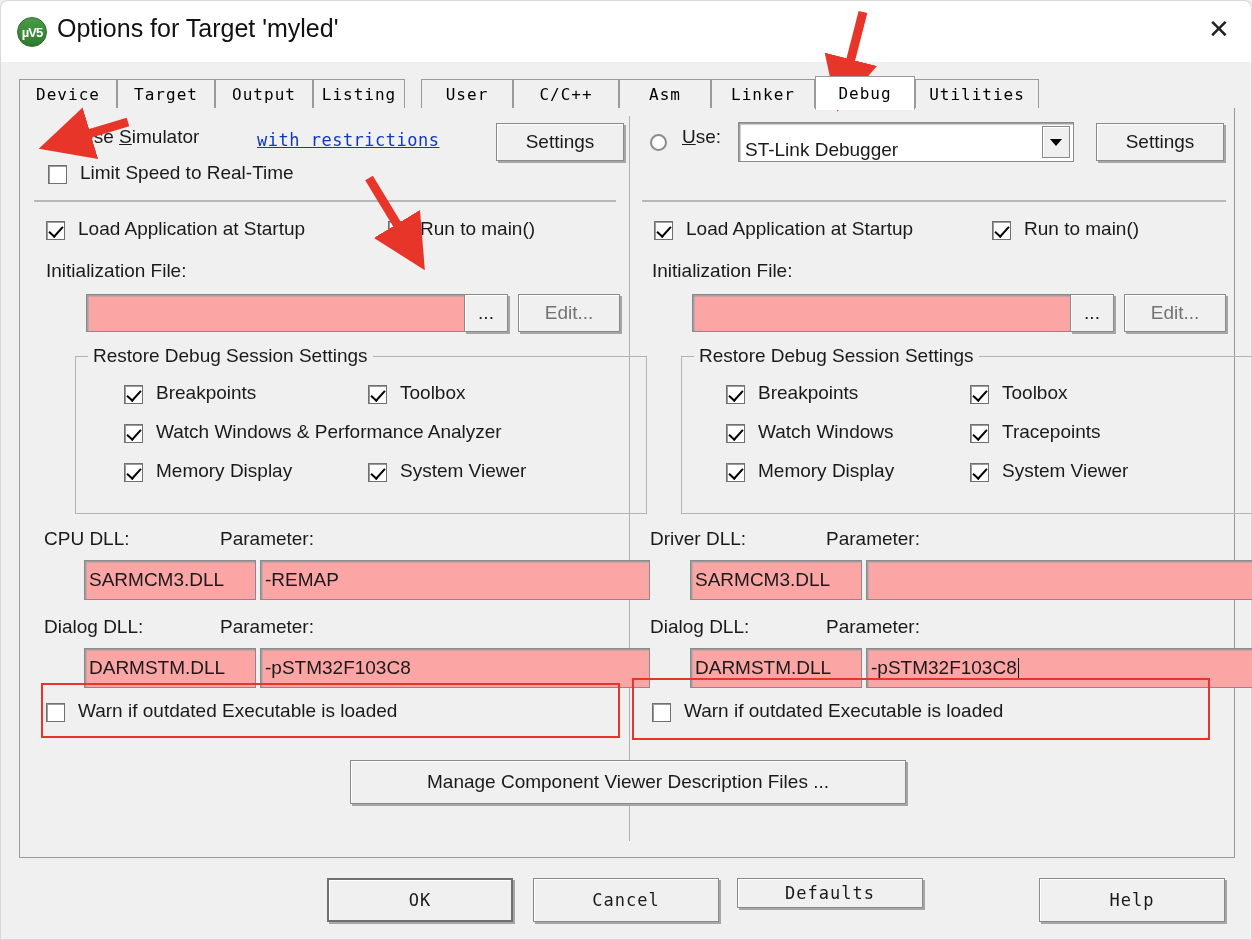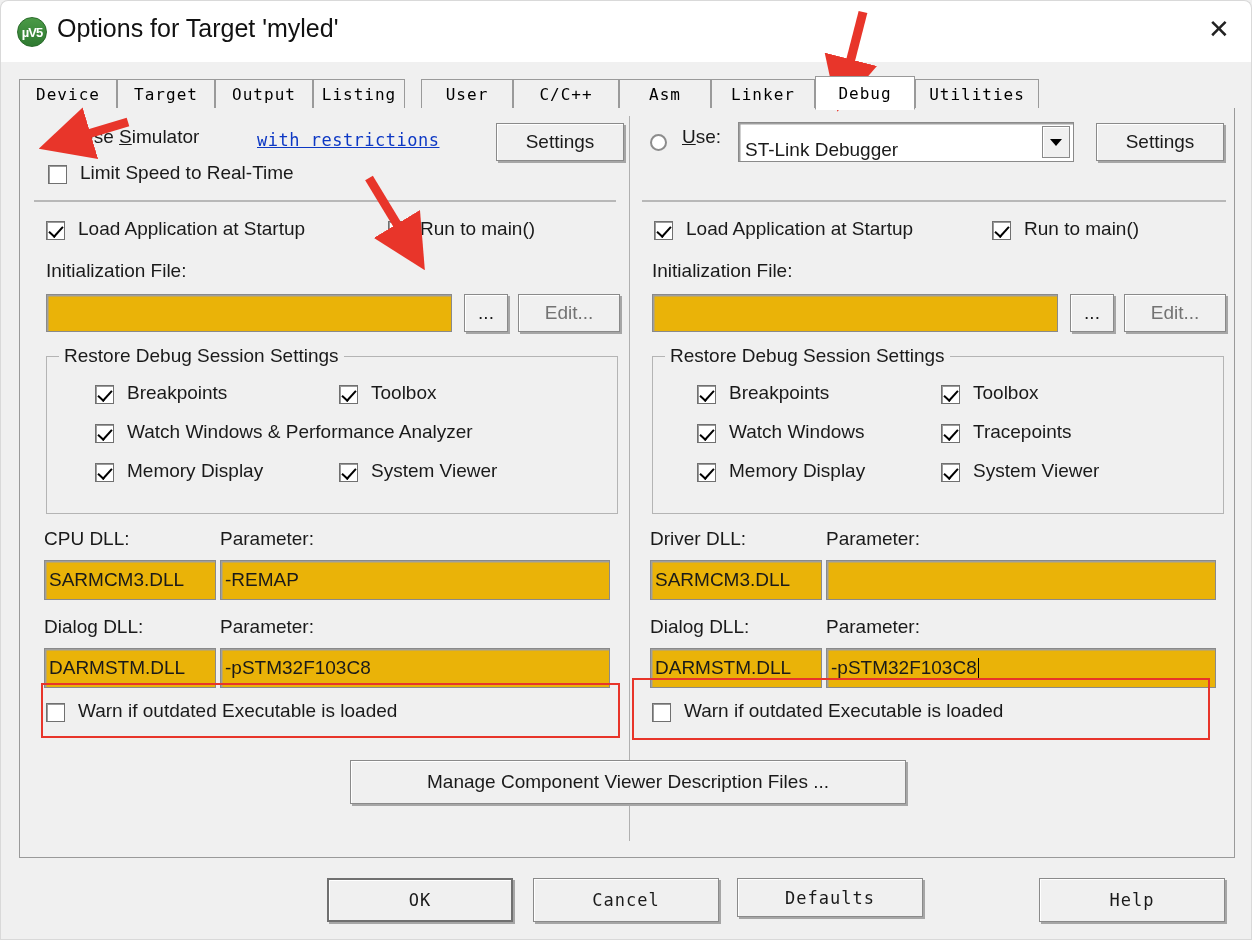--- a/index.html
+++ b/index.html
@@ -134,28 +134,29 @@
   }
   .btn.dis { color: #737373; }
   .btn.mono {
     font-family: "DejaVu Sans Mono", monospace;
     font-size: 17px; letter-spacing: 1px;
   }
   .btn.default { border: 2px solid #707070; }
 
   .tf {
     position: absolute;
-    background: #eab308;
+    background: #fca5a5;
     border: 1px solid #8a8a8a;
     box-shadow: inset 1.5px 1.5px 0 #9f9f9f;
     font-size: 19px; color: #1a1a1a;
     display: flex; align-items: center;
     padding-left: 4px;
     overflow: hidden; white-space: nowrap;
     cursor: text;
+    margin-left: 40px;
   }
   .tf .caret {
     display: inline-block; width: 1px; height: 21px; background: #000;
     margin-left: 1px;
   }
 
   .combo {
     position: absolute;
     background: #ffffff;
     border: 1px solid #8a8a8a;
@@ -186,20 +187,21 @@
 
   .hr {
     position: absolute; height: 2px;
     background: #b8b8b8;
   }
 
   
   .group {
     position: absolute;
     border: 1px solid #b4b4b4;
+    margin-left: 29px;
   }
   .group > .gtitle {
     position: absolute; top: -12px; left: 12px;
     background: #f0f0f0; padding: 0 5px;
     font-size: 19px; color: #1a1a1a; white-space: nowrap;
   }
 
   
   .anno-box {
     position: absolute; border: 2px solid #e8352a; pointer-events: none;
@@ -358,21 +360,21 @@
 
         <div class="cb" style="left:22px; top:595px;"></div>
         <div class="lbl" style="left:54px; top:592px;">Warn if outdated Executable is loaded</div>
       </div>
 
       <div class="btn" style="left:330px; top:652px; width:556px; height:44px;">Manage Component Viewer Description Files ...</div>
     </div>
 
     <div class="btn mono default" style="left:326px; top:816px; width:186px; height:44px;">OK</div>
     <div class="btn mono" style="left:532px; top:816px; width:186px; height:44px;">Cancel</div>
-    <div class="btn mono" style="left:736px; top:816px; width:186px; height:39px;">Defaults</div>
+    <div class="btn mono" style="left:736px; top:816px; width:186px; height:30px;">Defaults</div>
     <div class="btn mono" style="left:1038px; top:816px; width:186px; height:44px;">Help</div>
 
     <div class="watermark" style="left:1090px; top:845px;margin-top:44px;">CSDN @qq_53088119</div>
   </div>
 
   <div class="anno-box" style="left:41px; top:683px; width:579px; height:55px;"></div>
   <div class="anno-box" style="left:632px; top:678px; width:578px; height:62px;"></div>
 
   <svg class="anno" viewBox="0 0 1252 940">
     <defs>

